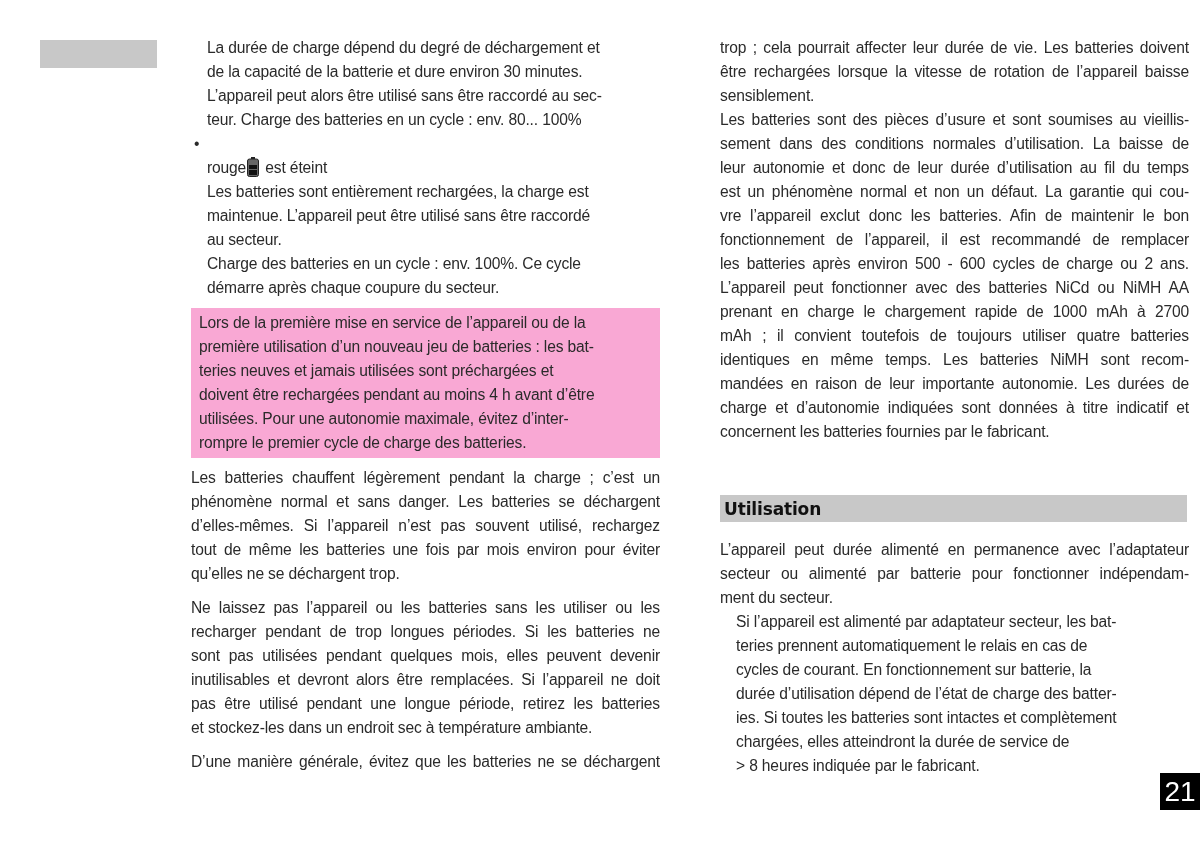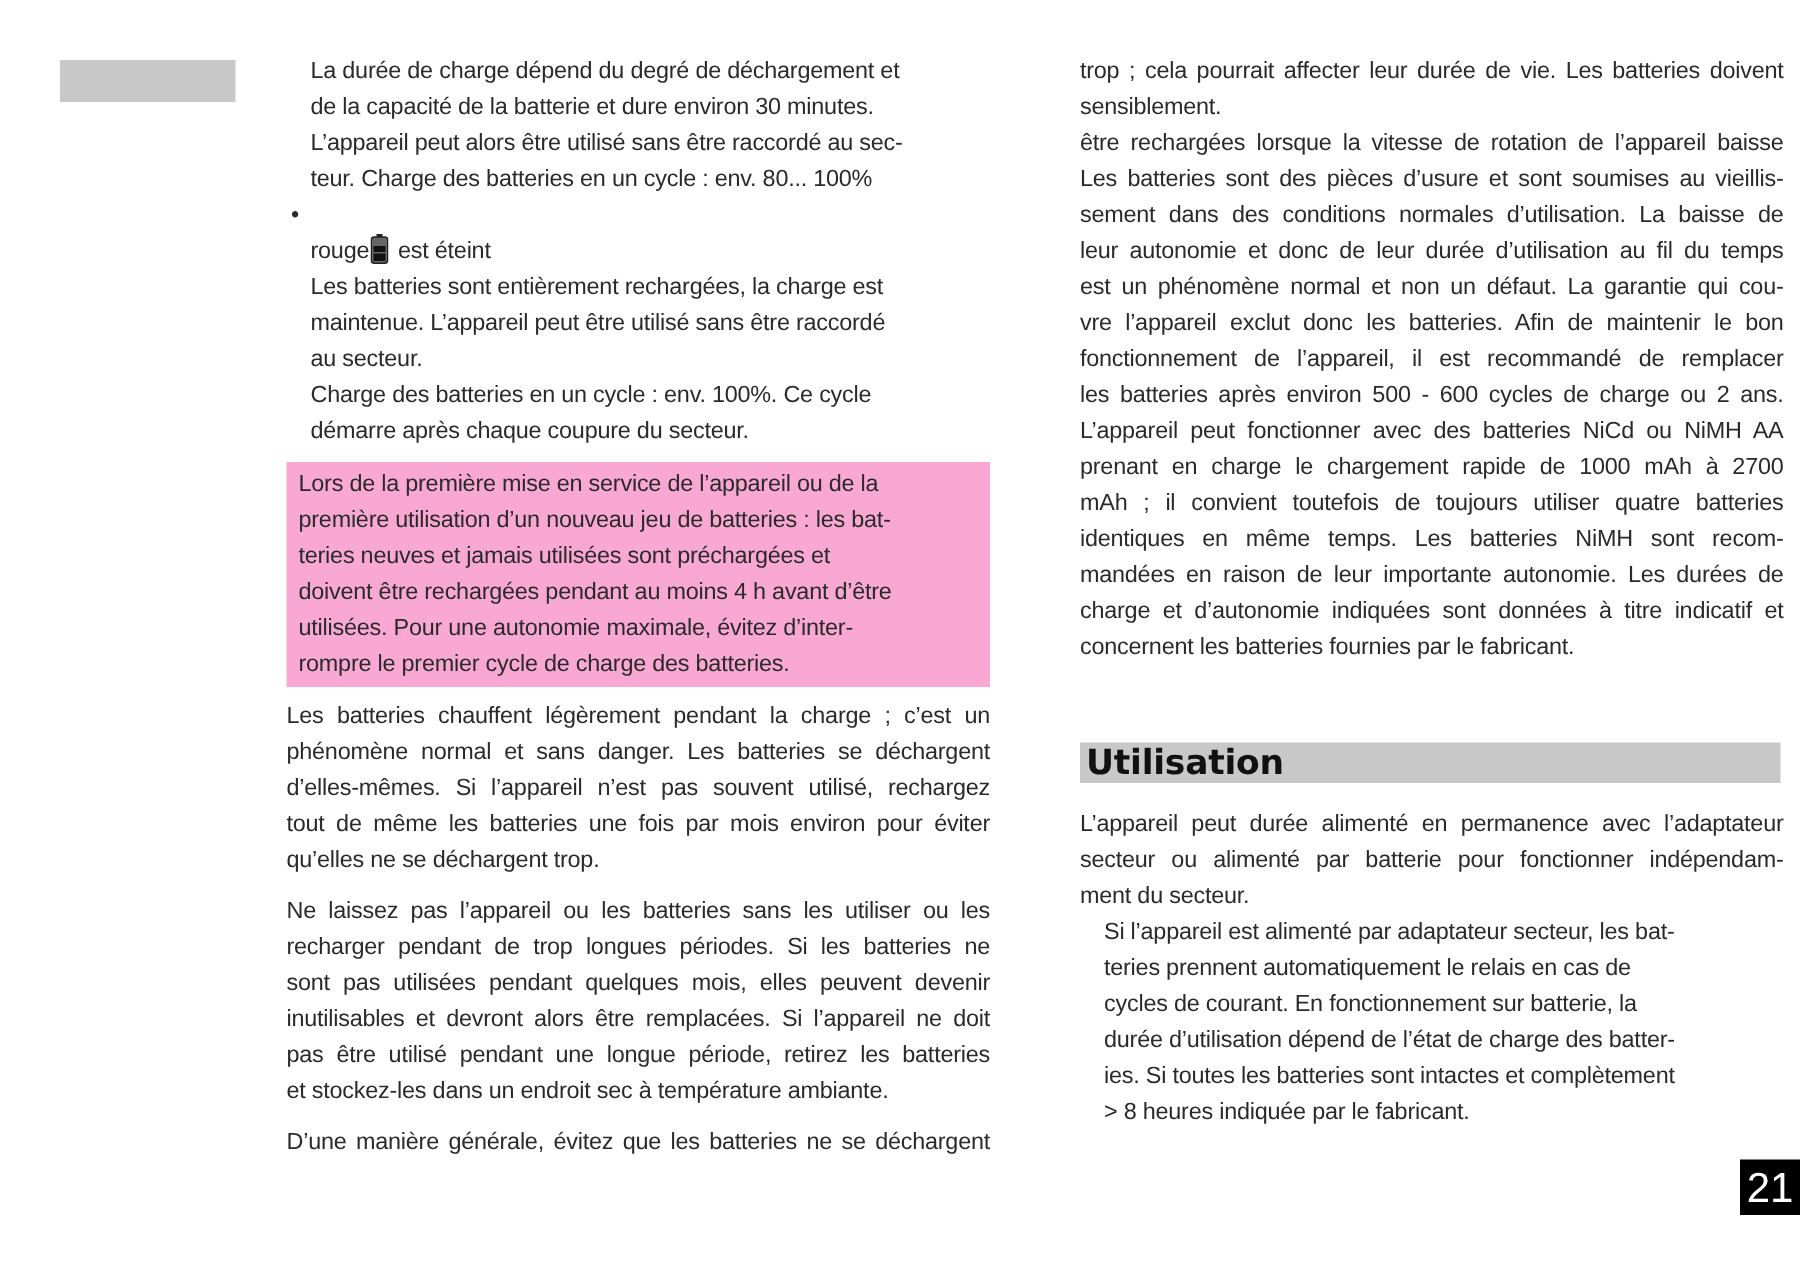--- a/index.html
+++ b/index.html
@@ -33,21 +33,21 @@
   }
   .para { text-align: justify; margin: 0; }
   .para .ln { display: block; height: 24px; white-space: nowrap; text-align-last: justify; text-align: justify; }
   .para .ln.last { text-align-last: left; }
   .gap-10 { height: 10px; }
   .gap-8 { height: 8px; }
 
   .section-heading {
     background: #c8c8c8; height: 27px; margin-top: 0;
     font-family: "DejaVu Sans", sans-serif; font-weight: bold;
-    font-size: 23px; line-height: 28px; color: #111; padding-left: 4px;
+    font-size: 17px; line-height: 28px; color: #111; padding-left: 4px;
     width: 463px;
   }
   .page-number {
     position: absolute; left: 1160px; top: 773px; width: 40px; height: 37px;
     background: #000; color: #fff; font-size: 28px; line-height: 37px;
     text-align: center; font-weight: normal;
   }
 </style>
 </head>
 <body>
@@ -113,22 +113,22 @@
 
   <div class="gap-10"></div>
   <div class="para">
     <span class="ln">D’une manière générale, évitez que les batteries ne se déchargent</span>
   </div>
 </div>
 
 <div class="col col-right">
   <div class="para">
     <span class="ln">trop ; cela pourrait affecter leur durée de vie. Les batteries doivent</span>
+    <span class="ln">être rechargées lorsque la vitesse de rotation de l’appareil baisse</span>
     <span class="ln last">sensiblement.</span>
-    <span class="ln">être rechargées lorsque la vitesse de rotation de l’appareil baisse</span>
   </div>
   <div class="para">
     <span class="ln">Les batteries sont des pièces d’usure et sont soumises au vieillis-</span>
     <span class="ln">sement dans des conditions normales d’utilisation. La baisse de</span>
     <span class="ln">leur autonomie et donc de leur durée d’utilisation au fil du temps</span>
     <span class="ln">est un phénomène normal et non un défaut. La garantie qui cou-</span>
     <span class="ln">vre l’appareil exclut donc les batteries. Afin de maintenir le bon</span>
     <span class="ln">fonctionnement de l’appareil, il est recommandé de remplacer</span>
     <span class="ln">les batteries après environ 500 - 600 cycles de charge ou 2 ans.</span>
     <span class="ln">L’appareil peut fonctionner avec des batteries NiCd ou NiMH AA</span>
@@ -148,17 +148,18 @@
     <span class="ln">L’appareil peut durée alimenté en permanence avec l’adaptateur</span>
     <span class="ln">secteur ou alimenté par batterie pour fonctionner indépendam-</span>
     <span class="ln last">ment du secteur.</span>
   </div>
   <div class="indent">
     <div class="line">Si l’appareil est alimenté par adaptateur secteur, les bat-</div>
     <div class="line">teries prennent automatiquement le relais en cas de</div>
     <div class="line">cycles de courant. En fonctionnement sur batterie, la</div>
     <div class="line">durée d’utilisation dépend de l’état de charge des batter-</div>
     <div class="line">ies. Si toutes les batteries sont intactes et complètement</div>
+    <div class="line">chargées, elles atteindront la durée de service de</div>
     <div class="line">&gt; 8 heures indiquée par le fabricant.</div>
   </div>
 </div>
 
 <div class="page-number">21</div>
 
 </body></html>

